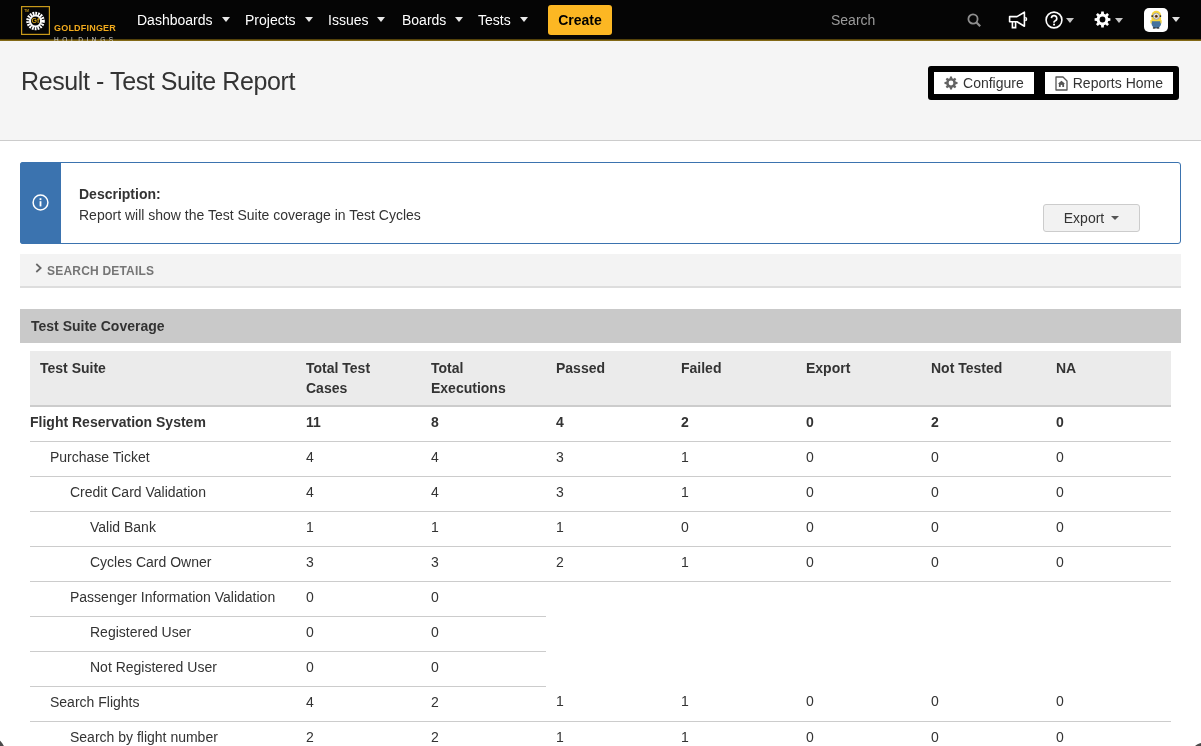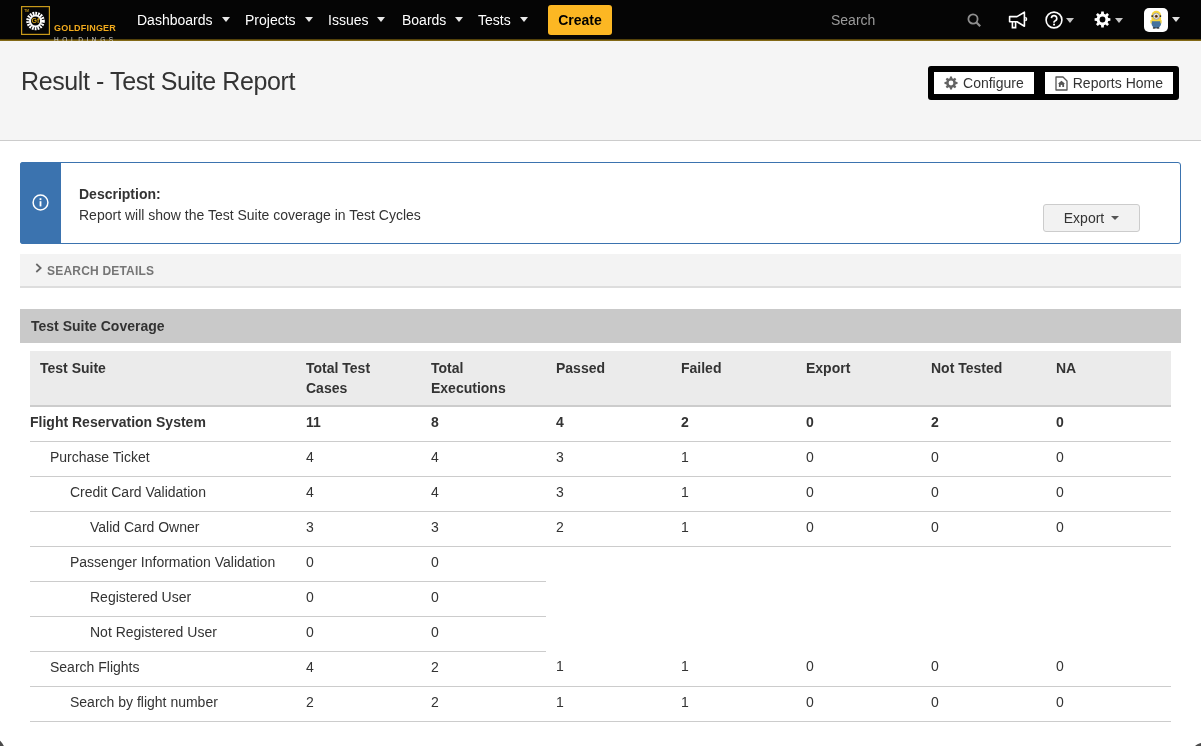--- a/index.html
+++ b/index.html
@@ -231,21 +231,31 @@
         <td class="n2">Credit Card Validation</td>
         <td>4</td>
         <td>4</td>
         <td>3</td>
         <td>1</td>
         <td>0</td>
         <td>0</td>
         <td>0</td>
       </tr>
     <tr>
-        <td class="n3">Valid Card Owner</td>
+        <td class="n3">Valid Bank</td>
+        <td>1</td>
+        <td>1</td>
+        <td>1</td>
+        <td>0</td>
+        <td>0</td>
+        <td>0</td>
+        <td>0</td>
+      </tr>
+    <tr>
+        <td class="n3">Cycles Card Owner</td>
         <td>3</td>
         <td>3</td>
         <td>2</td>
         <td>1</td>
         <td>0</td>
         <td>0</td>
         <td>0</td>
       </tr>
     <tr>
         <td class="n2">Passenger Information Validation</td>

